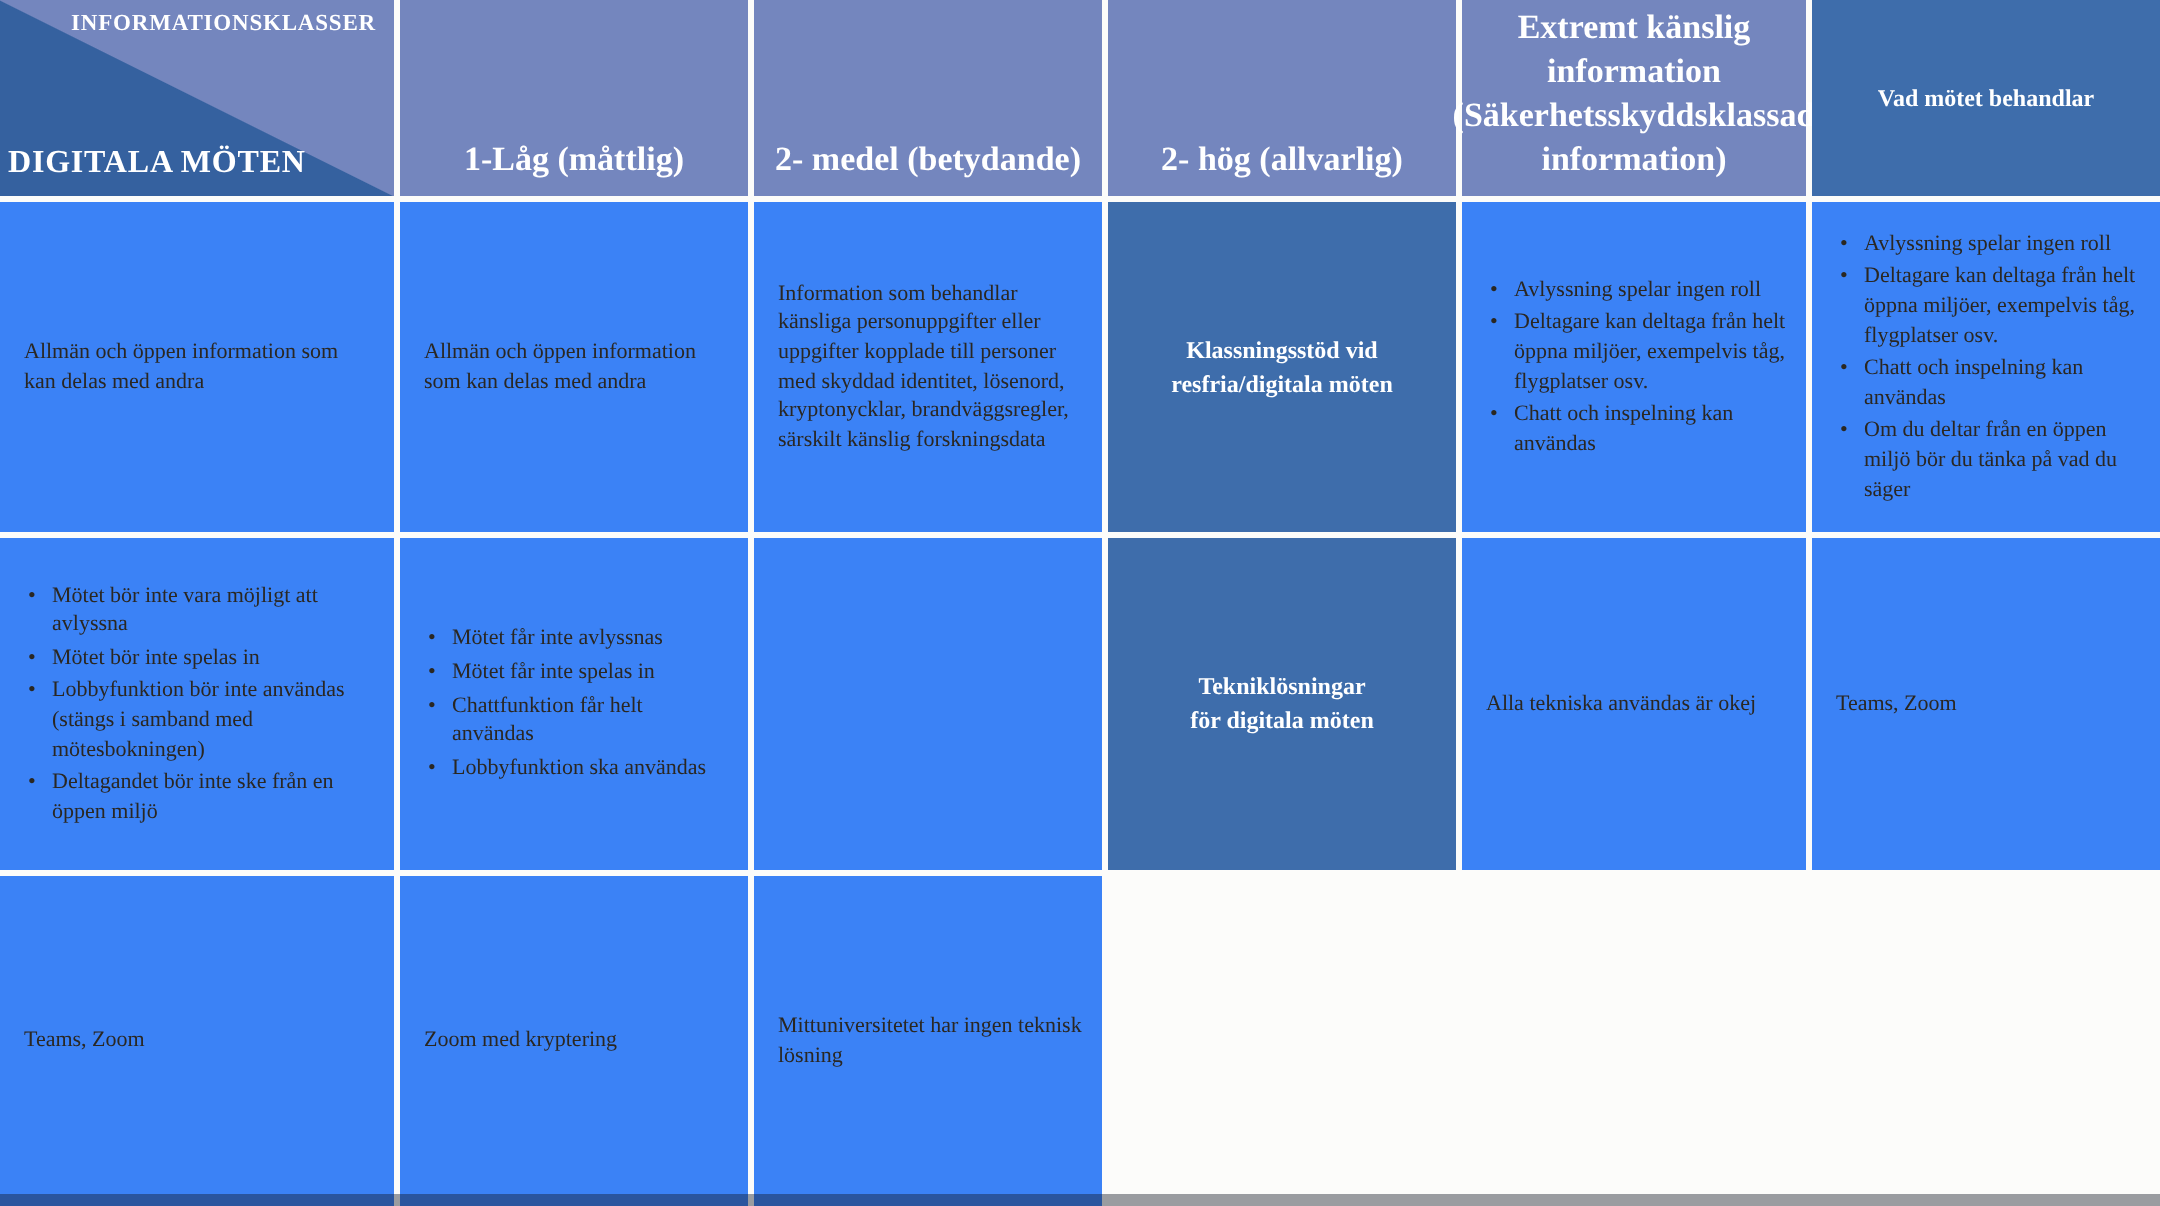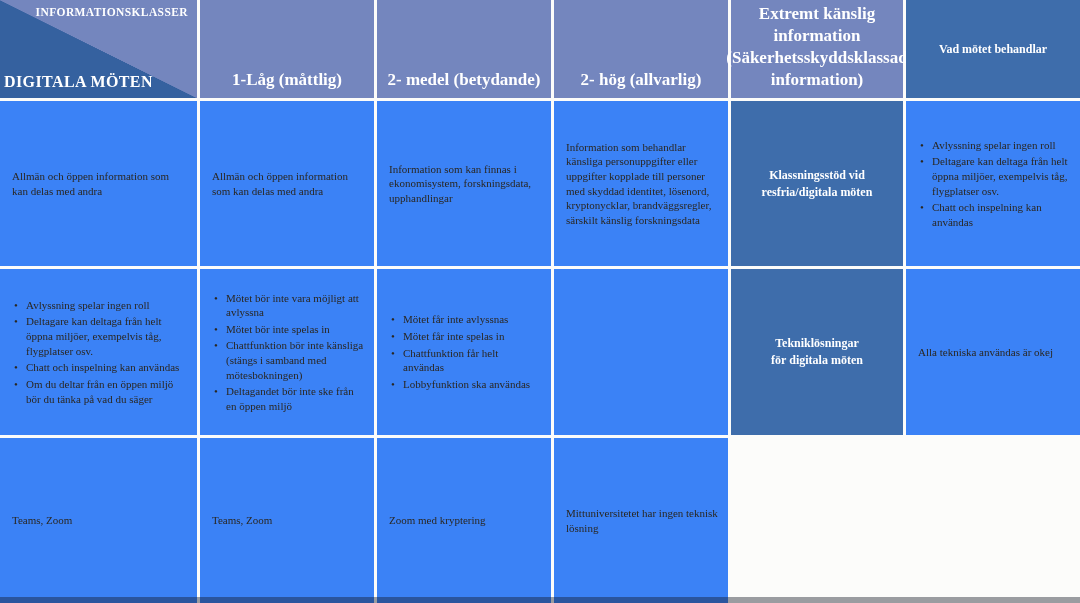--- a/index.html
+++ b/index.html
@@ -125,23 +125,20 @@
 (Säkerhetsskyddsklassad
 information)</div>
     <div class="cell rhead">Vad mötet behandlar</div>
     <div class="cell body-cell">
       <span class="plain">Allmän och öppen information som kan delas med andra</span>
     </div>
     <div class="cell body-cell">
       <span class="plain">Allmän och öppen information som kan delas med andra</span>
     </div>
     <div class="cell body-cell">
-      <span class="plain">Information som kan finnas i ekonomisystem, forskningsdata, upphandlingar</span>
-    </div>
-    <div class="cell body-cell">
       <span class="plain">Information som behandlar känsliga personuppgifter eller uppgifter kopplade till personer med skyddad identitet, lösenord, kryptonycklar, brandväggsregler, särskilt känslig forskningsdata</span>
     </div>
     <div class="cell rhead">Klassningsstöd vid
 resfria/digitala möten</div>
     <div class="cell body-cell">
       <div class="bullet-item">
         <span class="bullet-dot">•</span>
         <span class="bullet-text">Avlyssning spelar ingen roll</span>
       </div>
       <div class="bullet-item">
@@ -175,21 +172,21 @@
       <div class="bullet-item">
         <span class="bullet-dot">•</span>
         <span class="bullet-text">Mötet bör inte vara möjligt att avlyssna</span>
       </div>
       <div class="bullet-item">
         <span class="bullet-dot">•</span>
         <span class="bullet-text">Mötet bör inte spelas in</span>
       </div>
       <div class="bullet-item">
         <span class="bullet-dot">•</span>
-        <span class="bullet-text">Chattfunktion bör inte känsliga (stängs i samband med mötesbokningen)</span>
+        <span class="bullet-text">Lobbyfunktion bör inte användas (stängs i samband med mötesbokningen)</span>
       </div>
       <div class="bullet-item">
         <span class="bullet-dot">•</span>
         <span class="bullet-text">Deltagandet bör inte ske från en öppen miljö</span>
       </div>
     </div>
     <div class="cell body-cell">
       <div class="bullet-item">
         <span class="bullet-dot">•</span>
         <span class="bullet-text">Mötet får inte avlyssnas</span>

